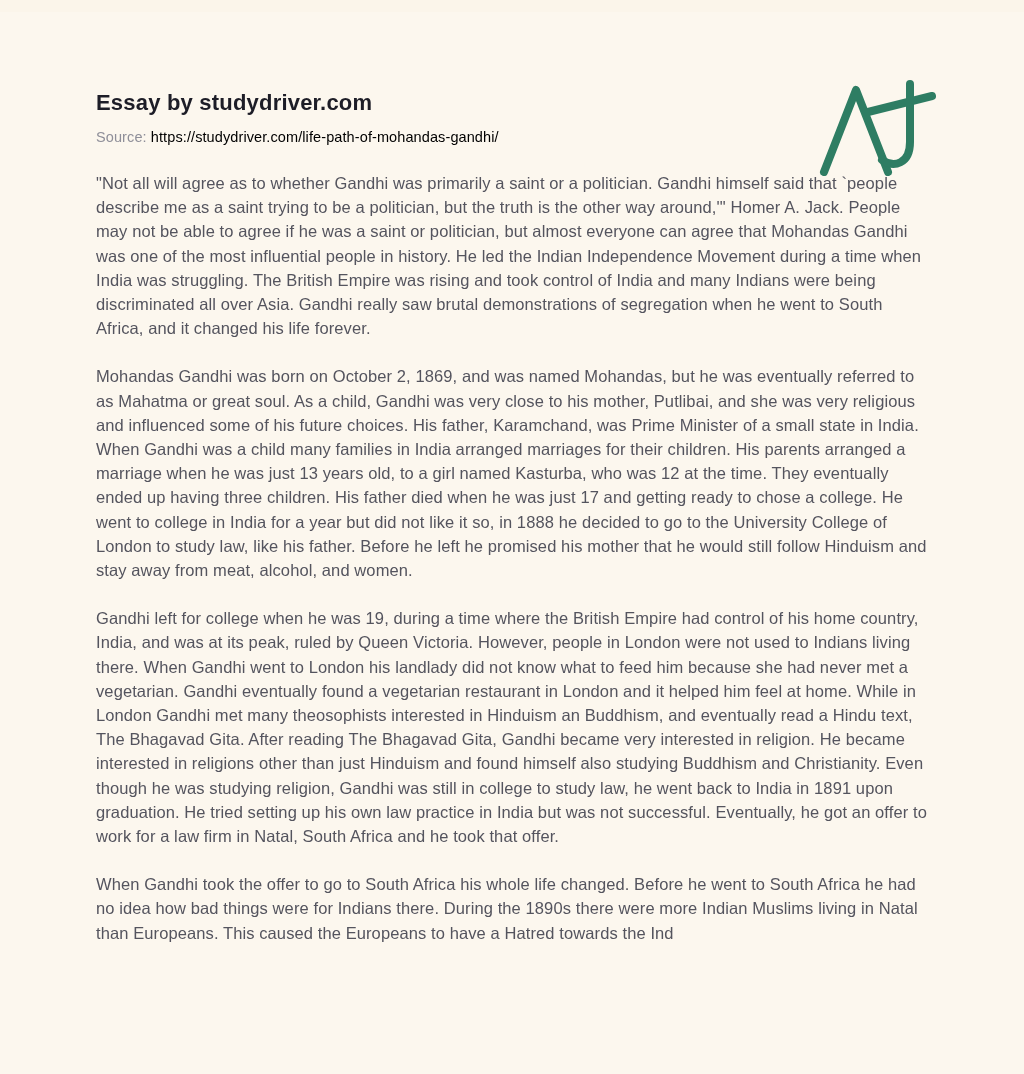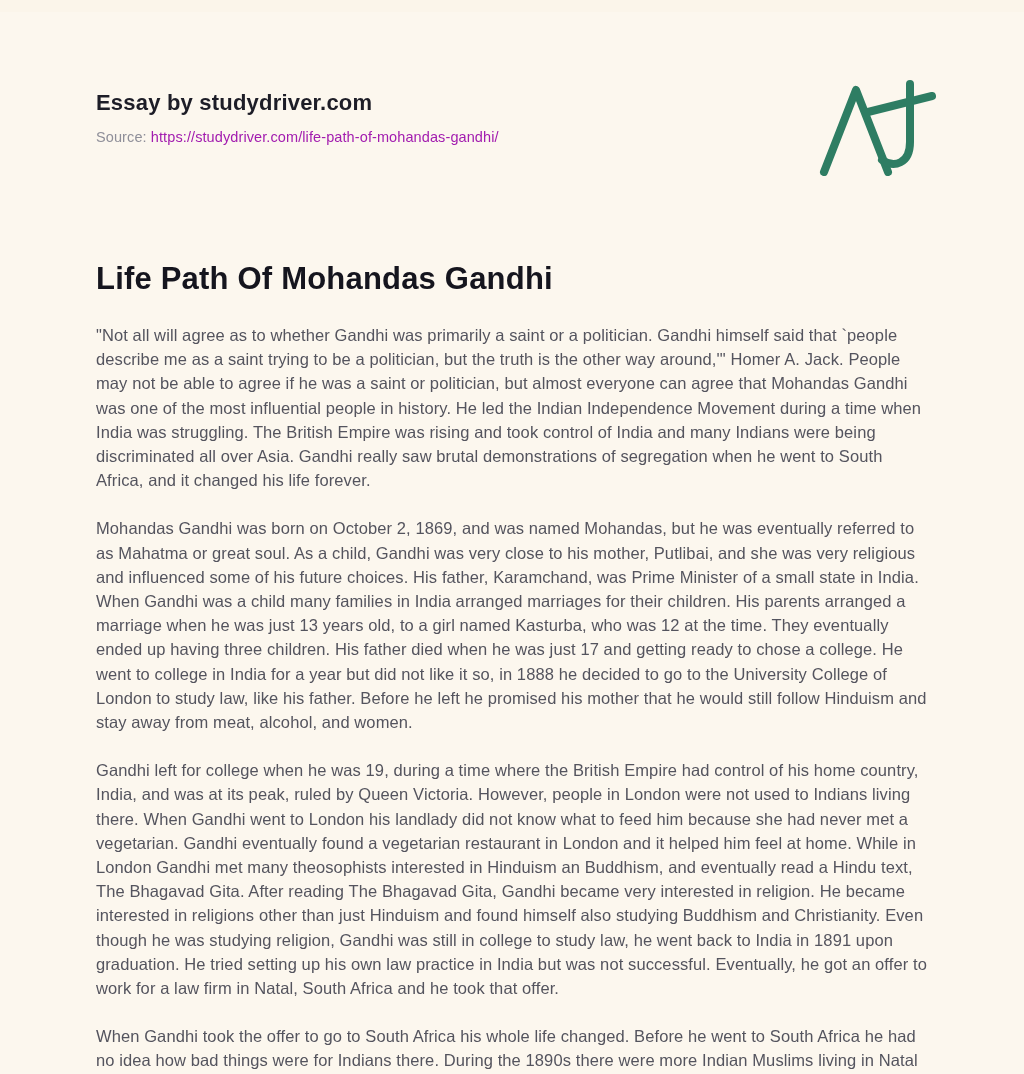--- a/index.html
+++ b/index.html
@@ -23,21 +23,21 @@
     color: #1d1d27;
     letter-spacing: 0.2px;
   }
   .source-row {
     margin-top: 13px;
     font-size: 14.5px;
     letter-spacing: 0.1px;
   }
   .source-label { color: #8f8f99; text-align: right; }
   .source-link {
-    color: #a21caf;
+    color: #000000;
     text-decoration: none;
     cursor: pointer;
   }
   .logo {
     position: absolute;
     top: 68px;
     right: 86px;
     width: 120px;
     height: 96px;
   }
@@ -72,21 +72,20 @@
   </div>
 
   <div class="logo">
     <svg viewBox="0 0 120 96" fill="none" xmlns="http://www.w3.org/2000/svg">
       <path d="M6 92 L38 10 L70 92" stroke="#2e7d63" stroke-width="8" stroke-linecap="round" stroke-linejoin="round" fill="none"></path>
       <path d="M50 32 L114 16" stroke="#2e7d63" stroke-width="8" stroke-linecap="round" fill="none"></path>
       <path d="M92 4 L92 62 C92 84 76 88 64 80" stroke="#2e7d63" stroke-width="8" stroke-linecap="round" fill="none"></path>
     </svg>
   </div>
 
-  <h1 class="essay-title">Life Path Of Mohandas Gandhi</h1>
 
   <div class="essay-body">
     <p>"Not all will agree as to whether Gandhi was primarily a saint or a politician. Gandhi himself said that `people describe me as a saint trying to be a politician, but the truth is the other way around,'" Homer A. Jack. People may not be able to agree if he was a saint or politician, but almost everyone can agree that Mohandas Gandhi was one of the most influential people in history. He led the Indian Independence Movement during a time when India was struggling. The British Empire was rising and took control of India and many Indians were being discriminated all over Asia. Gandhi really saw brutal demonstrations of segregation when he went to South Africa, and it changed his life forever.</p>
     <p>Mohandas Gandhi was born on October 2, 1869, and was named Mohandas, but he was eventually referred to as Mahatma or great soul. As a child, Gandhi was very close to his mother, Putlibai, and she was very religious and influenced some of his future choices.  His father, Karamchand, was Prime Minister of a small state in India. When Gandhi was a child many families in India arranged marriages for their children. His parents arranged a marriage when he was just 13 years old, to a girl named Kasturba, who was 12 at the time. They eventually ended up having three children. His father died when he was just 17 and getting ready to chose a college. He went to college in India for a year but did not like it so, in 1888 he decided to go to the University College of London to study law, like his father. Before he left he promised his mother that he would still follow Hinduism and stay away from meat, alcohol, and women.</p>
     <p>Gandhi left for college when he was 19, during a time where the British Empire had control of his home country, India, and was at its peak, ruled by Queen Victoria. However, people in London were not used to Indians living there. When Gandhi went to London his landlady did not know what to feed him because she had never met a vegetarian. Gandhi eventually found a vegetarian restaurant in London and it helped him feel at home. While in London Gandhi met many theosophists interested in Hinduism an Buddhism, and eventually read a Hindu text, The Bhagavad Gita. After reading The Bhagavad Gita, Gandhi became very interested in religion. He became interested in religions other than just Hinduism and found himself also studying Buddhism and Christianity. Even though he was studying religion, Gandhi was still in college to study law, he went back to India in 1891 upon graduation. He tried setting up his own law practice in India but was not successful. Eventually, he got an offer to work for a law firm in Natal, South Africa and he took that offer.</p>
     <p>When Gandhi took the offer to go to South Africa his whole life changed. Before he went to South Africa he had no idea how bad things were for Indians there. During the 1890s there were more Indian Muslims living in Natal than Europeans. This caused the Europeans to have a Hatred towards the Ind</p>
   </div>
 
 </div>
 

